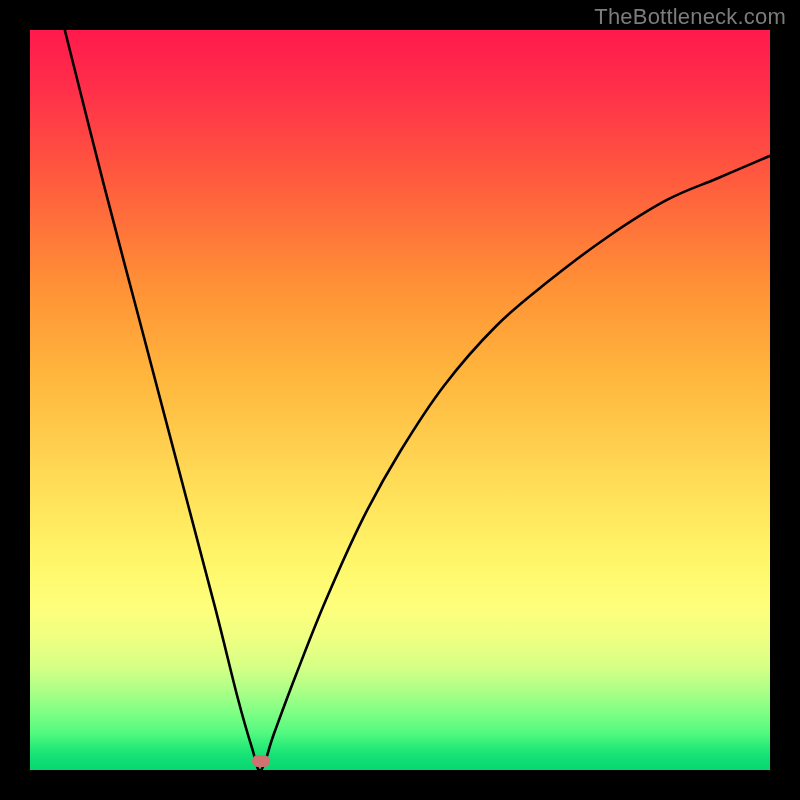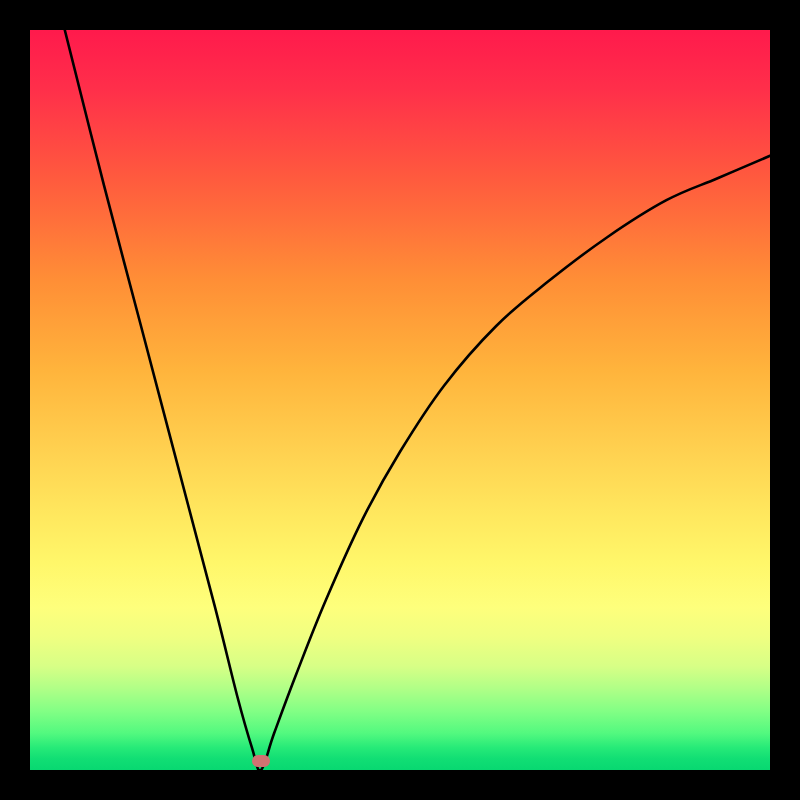--- a/index.html
+++ b/index.html
@@ -65,19 +65,20 @@
     height: 12px;
     border-radius: 6px;
     background: #d07272;
     transform: translate(-50%, -50%);
   }
 </style>
 </head>
 <body>
 
 <div class="frame">
+  <div class="watermark">TheBottleneck.com</div>
   <div class="plot">
     <svg class="curve" viewBox="0 0 740 740" preserveAspectRatio="none">
       <path id="curve-path" fill="none" stroke="#000" stroke-width="2.6" stroke-linejoin="round" stroke-linecap="round" d="M 34.78 0.00 C 41.84 27.97, 60.28 102.12, 74.00 155.40 C 87.72 208.68, 97.68 245.38, 111.00 296.00 C 124.32 346.62, 134.68 385.98, 148.00 436.60 C 161.32 487.22, 174.34 535.91, 185.00 577.20 C 195.66 618.49, 200.54 640.69, 207.20 666.00 C 213.86 691.31, 217.74 704.48, 222.00 717.80 C 226.26 731.12, 226.88 742.66, 230.88 740.00 C 234.88 737.34, 237.81 720.32, 244.20 703.00 C 250.59 685.68, 257.08 667.78, 266.40 643.80 C 275.72 619.82, 284.01 597.77, 296.00 569.80 C 307.99 541.83, 319.68 515.04, 333.00 488.40 C 346.32 461.76, 355.35 445.78, 370.00 421.80 C 384.65 397.82, 397.08 377.84, 414.40 355.20 C 431.72 332.56, 447.55 314.65, 466.20 296.00 C 484.85 277.35, 498.02 267.58, 518.00 251.60 C 537.98 235.62, 555.89 221.85, 577.20 207.20 C 598.51 192.55, 616.42 180.86, 636.40 170.20 C 656.38 159.54, 669.55 155.99, 688.20 148.00 C 706.85 140.01, 730.68 129.80, 740.00 125.80"></path>
     </svg>
     <div class="dot" id="marker-dot" style="left: 230.88px; top: 731.12px; background: rgb(208, 114, 114);"></div>
   </div>
 </div>
 
 </body></html>

